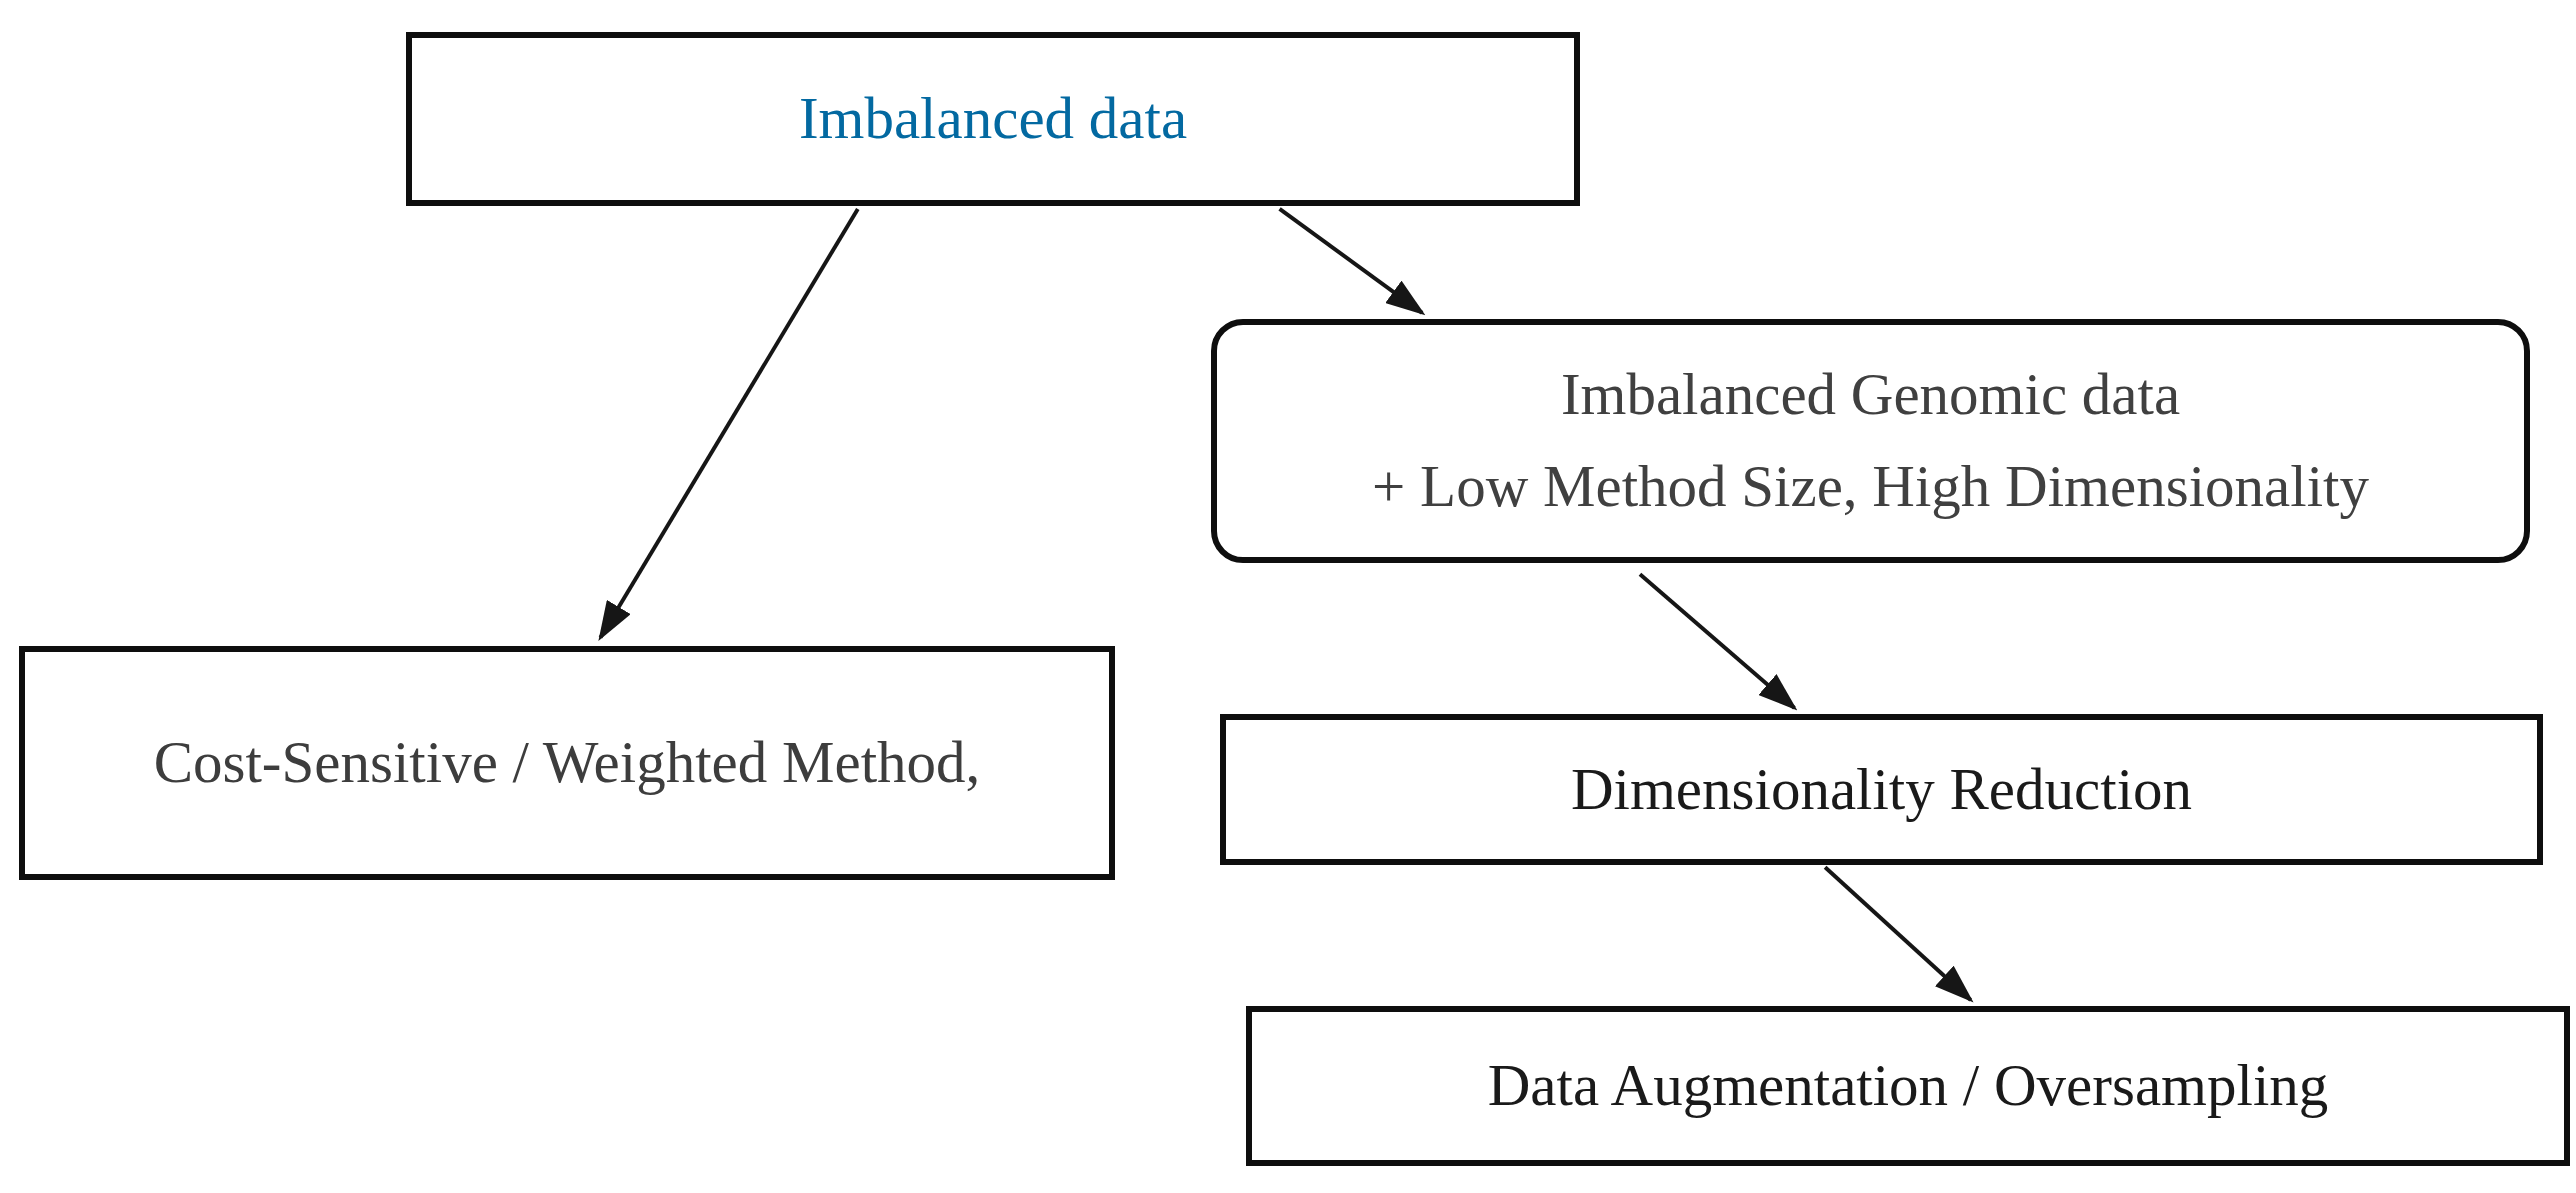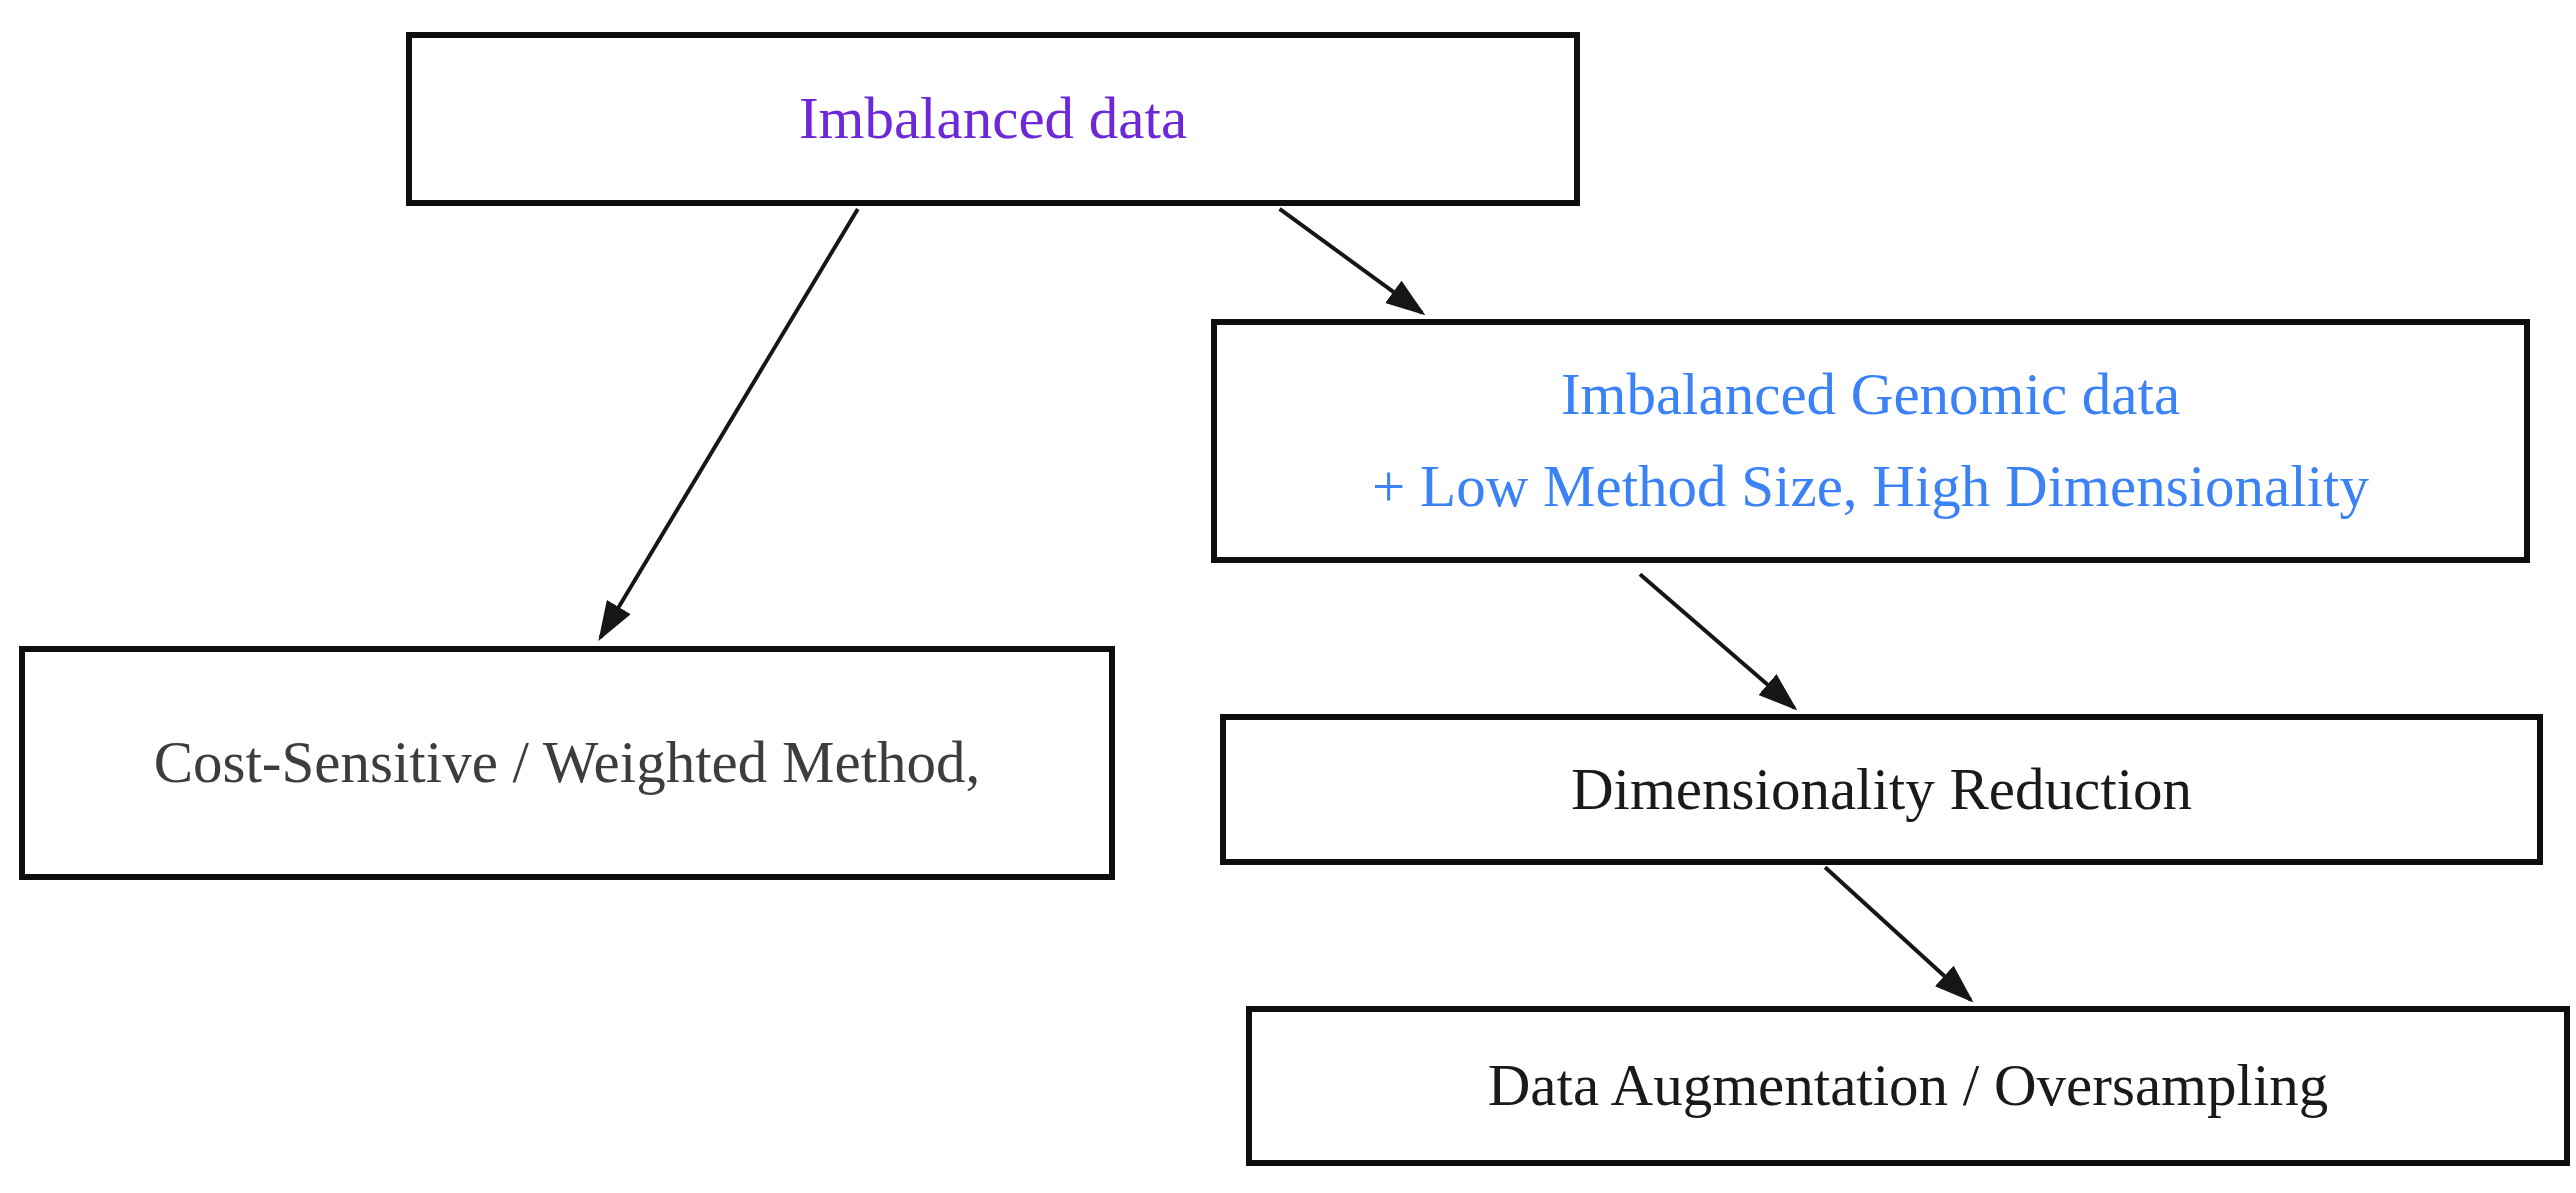--- a/index.html
+++ b/index.html
@@ -57,25 +57,25 @@
       <marker id="arrowhead" markerWidth="10" markerHeight="7" refX="9" refY="3.5" orient="auto" markerUnits="strokeWidth">
         <path d="M0,0 L10,3.5 L0,7 Z" fill="#161616"></path>
       </marker>
     </defs>
     <line x1="866" y1="211" x2="606" y2="644" stroke="#161616" stroke-width="4" marker-end="url(#arrowhead)"></line>
     <line x1="1292" y1="211" x2="1436" y2="316" stroke="#161616" stroke-width="4" marker-end="url(#arrowhead)"></line>
     <line x1="1656" y1="580" x2="1812" y2="715" stroke="#161616" stroke-width="4" marker-end="url(#arrowhead)"></line>
     <line x1="1843" y1="876" x2="1990" y2="1010" stroke="#161616" stroke-width="4" marker-end="url(#arrowhead)"></line>
   </svg>
 
-  <div class="node" id="node-imbalanced-data" style="color: #6d28d9;">
+  <div class="node" id="node-imbalanced-data" style="color: #0369a1;">
     <div class="node-line">Imbalanced data</div>
   </div>
 
-  <div class="node" id="node-imbalanced-genomic" style="color: #3b82f6;">
+  <div class="node" id="node-imbalanced-genomic" style="color: #404040; border-radius: 32px;">
     <div class="node-line">Imbalanced Genomic data</div>
     <div class="node-line">+ Low Method Size, High Dimensionality</div>
   </div>
 
   <div class="node" id="node-cost-sensitive" style="color: rgb(61, 61, 61);">
     <div class="node-line">Cost-Sensitive / Weighted Method,</div>
   </div>
 
   <div class="node" id="node-dimensionality-reduction" style="color: rgb(26, 26, 26);">
     <div class="node-line">Dimensionality Reduction</div>

